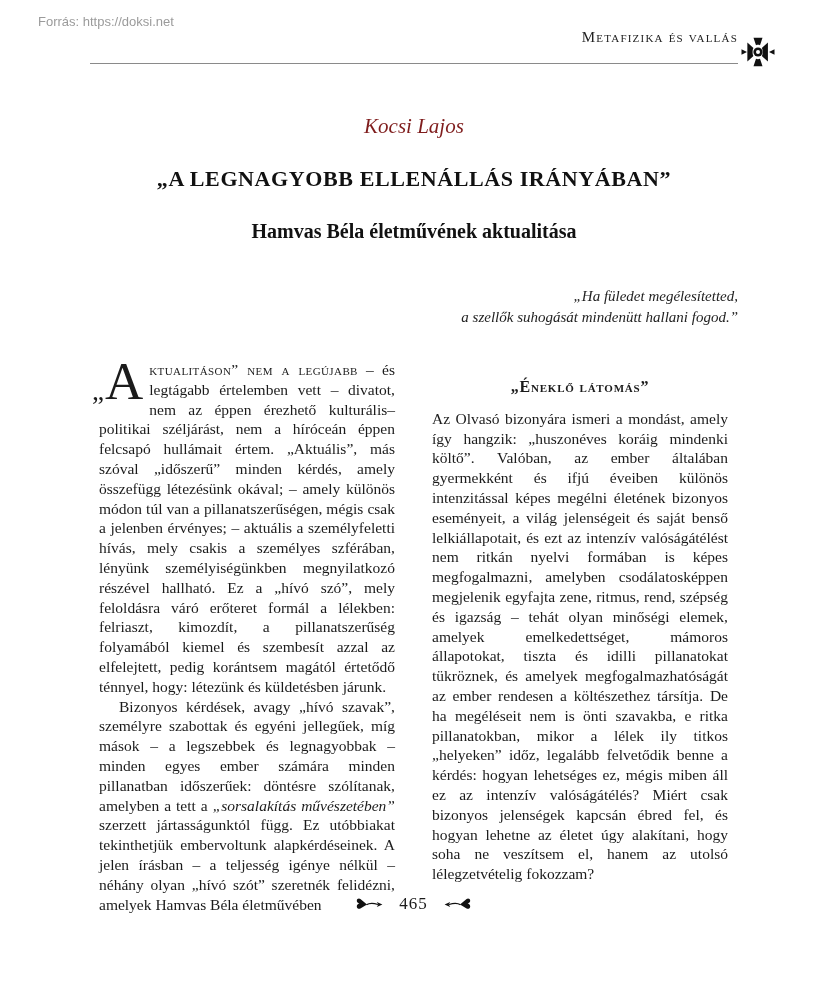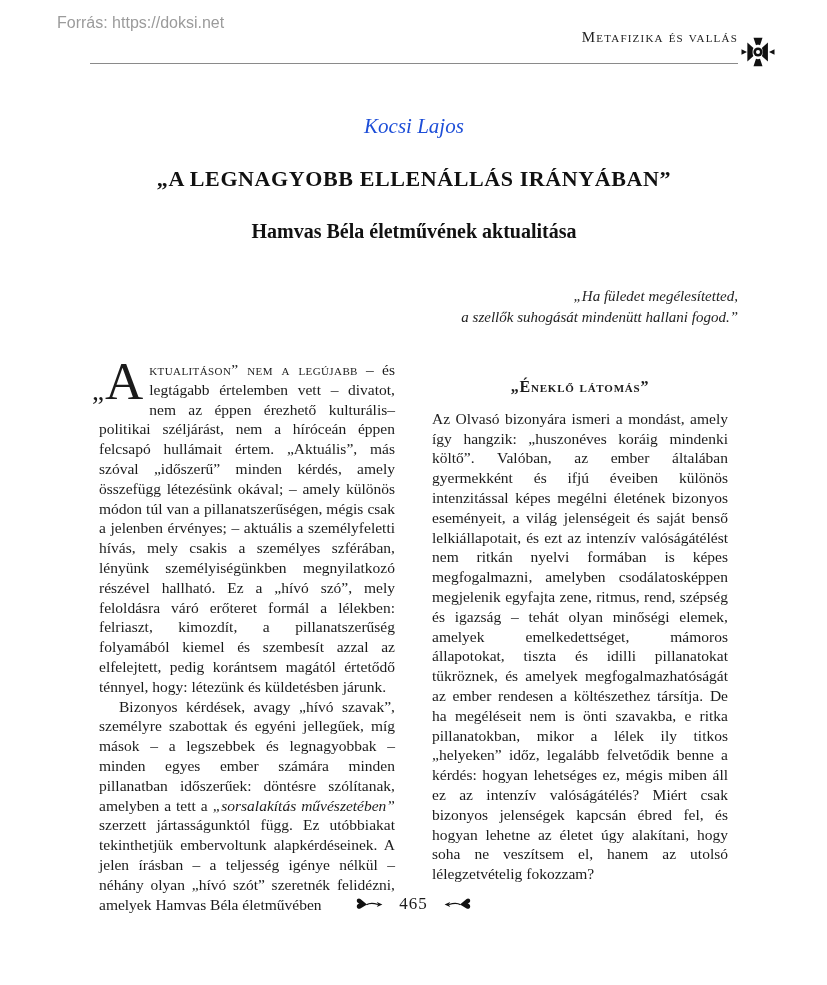--- a/index.html
+++ b/index.html
@@ -8,39 +8,39 @@
     width: 827px; height: 985px;
     margin: 0 auto;
     background: #ffffff;
     color: #1e1e1e;
     font-family: "Liberation Serif", serif;
     overflow: hidden;
   }
   .source-note {
     position: absolute; top: 14px; left: 38px;
     font-family: "Liberation Sans", sans-serif;
-    font-size: 16px; color: #9b9b9b; margin-left: 19px;
+    font-size: 13px; color: #9b9b9b;
   }
   .header-row {
     position: absolute; top: 28px; left: 90px; width: 648px;
     border-bottom: 1px solid #8a8a8a;
     text-align: right; padding-bottom: 17px;
   }
   .journal-title {
     font-variant: small-caps;
     letter-spacing: 1.2px;
     font-size: 15px; color: #222;
   }
   .header-ornament {
     position: absolute; top: 36px; left: 741px;
     width: 34px; height: 32px;
   }
   .author {
     position: absolute; top: 114px; left: 90px; width: 648px;
-    text-align: center; font-style: italic; font-size: 21px; color: #1d4ed8;
+    text-align: center; font-style: italic; font-size: 21px; color: #7f1d1d;
   }
   .article-title {
     position: absolute; top: 166px; left: 60px; width: 708px;
     text-align: center; font-weight: bold; font-size: 22px;
     letter-spacing: 0.6px; color: #111;
   }
   .article-subtitle {
     position: absolute; top: 220px; left: 90px; width: 648px;
     text-align: center; font-weight: bold; 
     font-size: 20px; color: #111;

